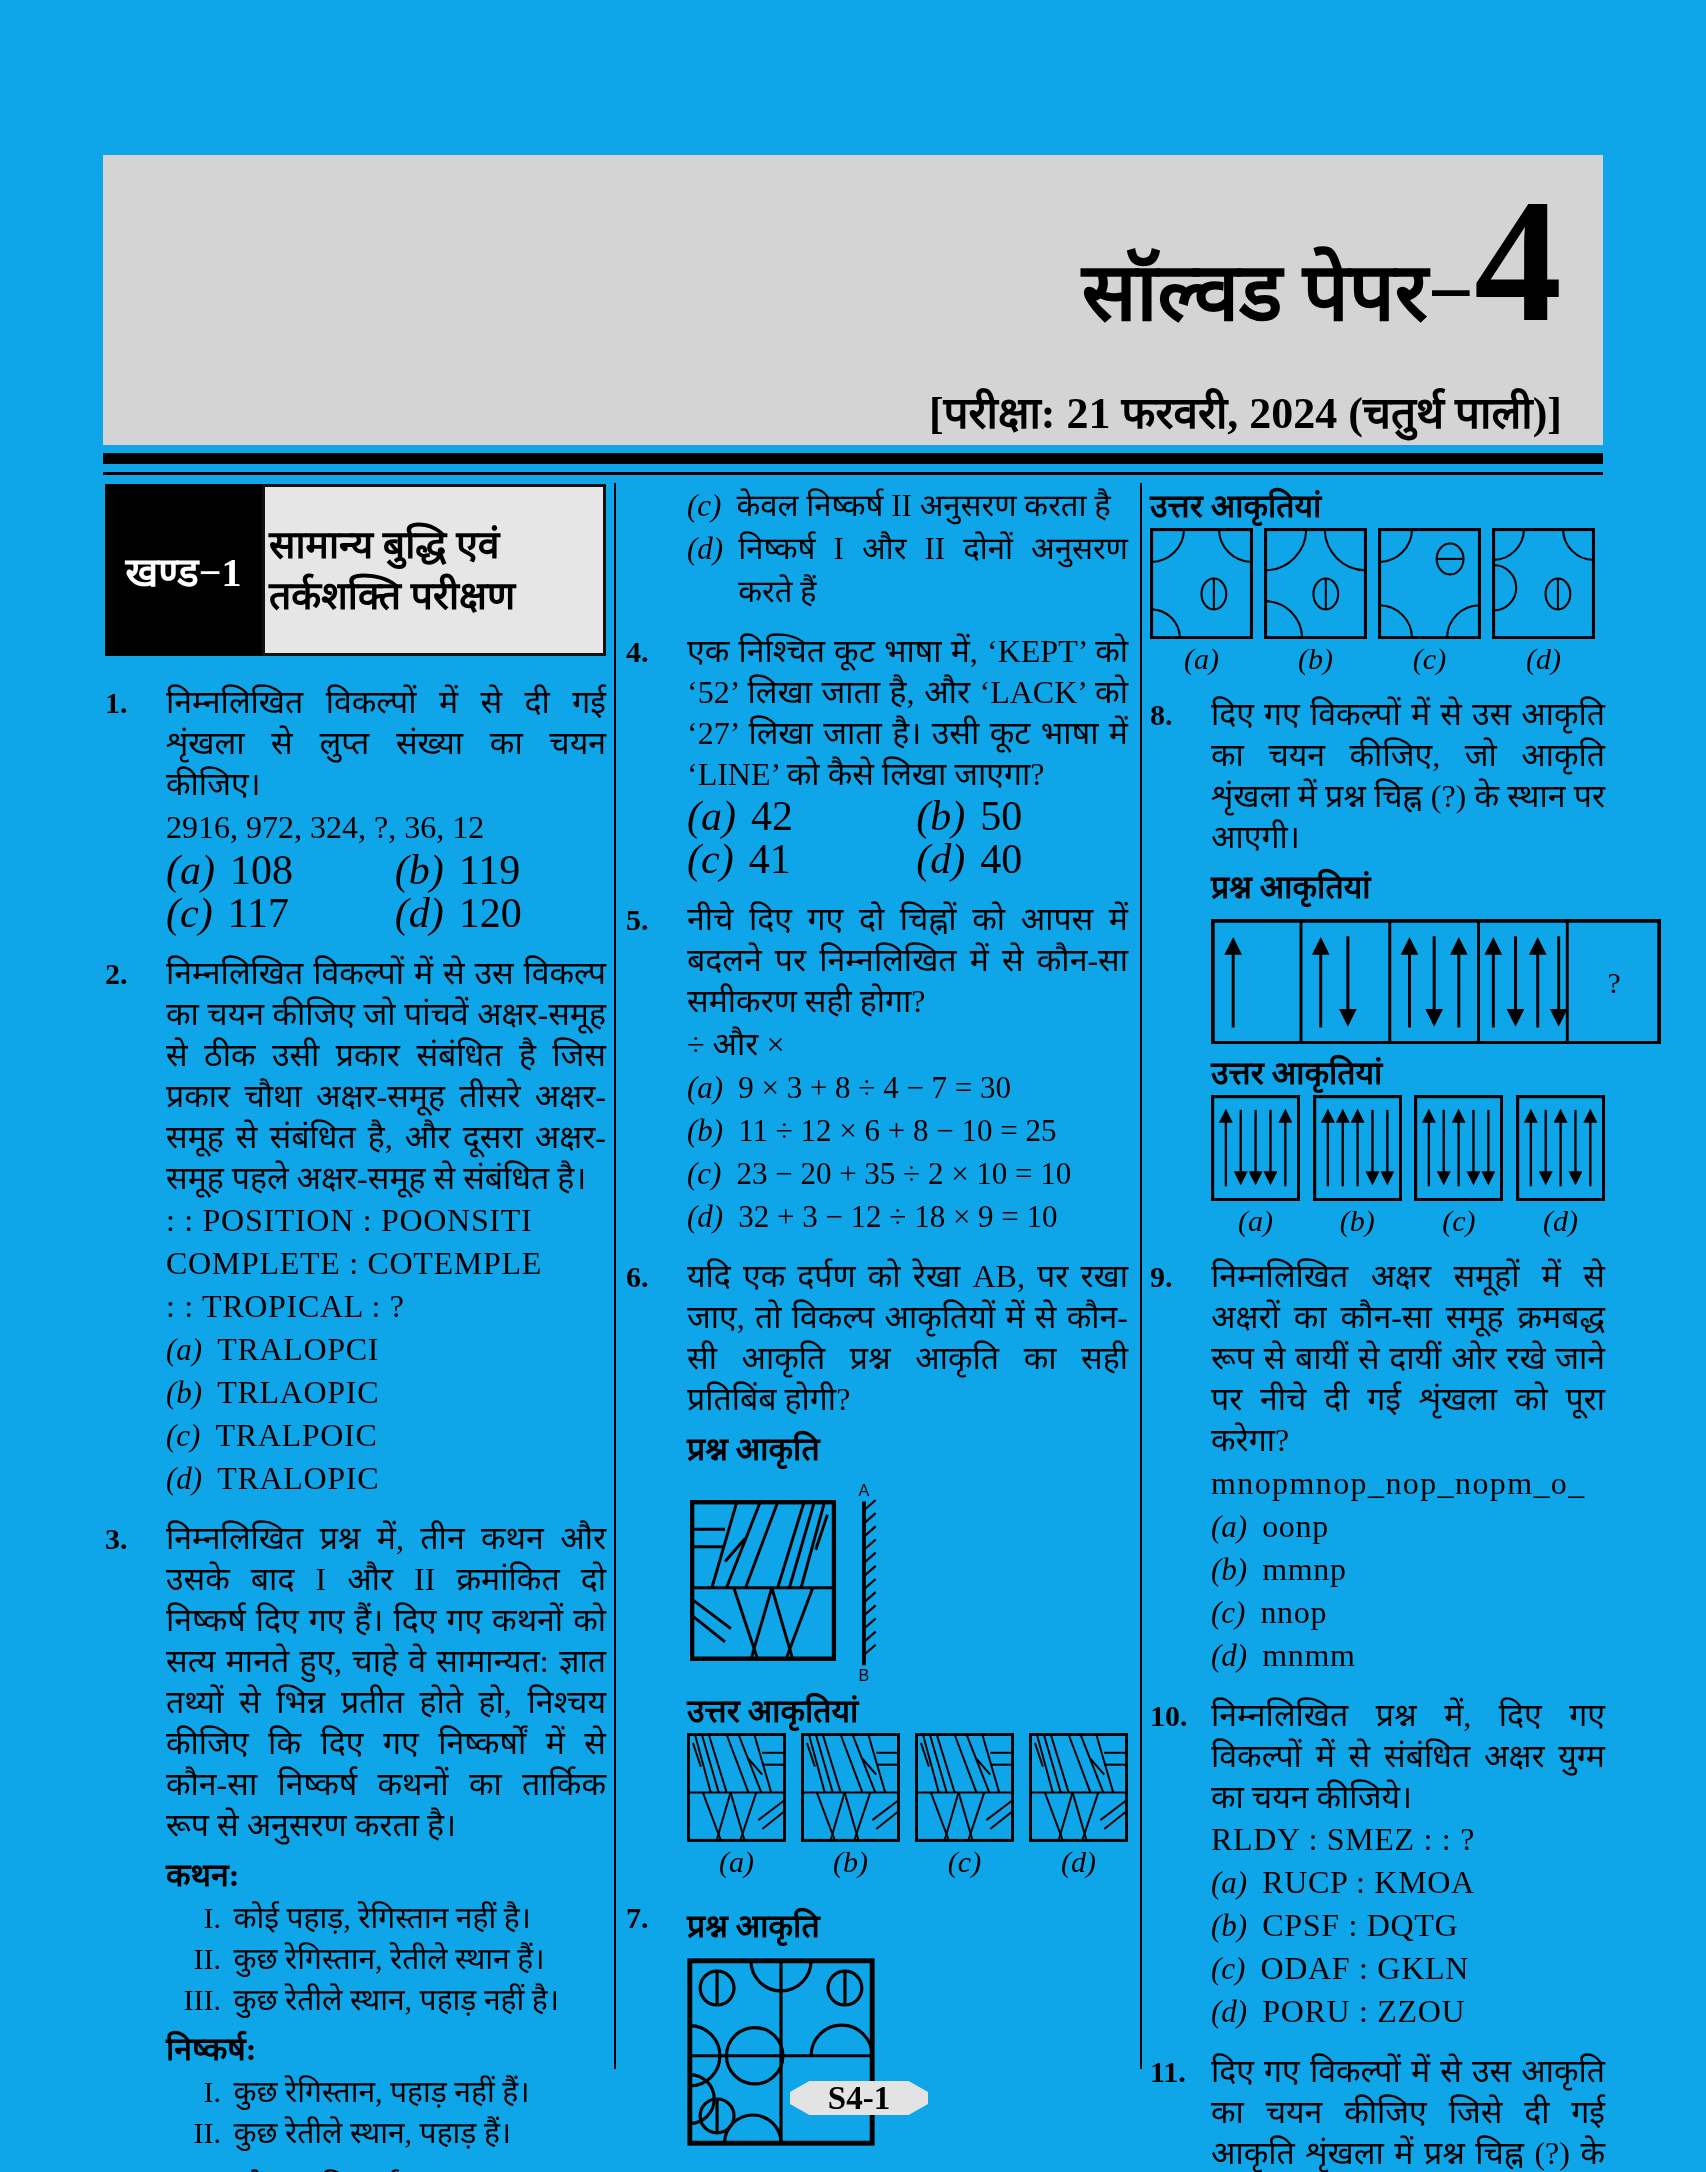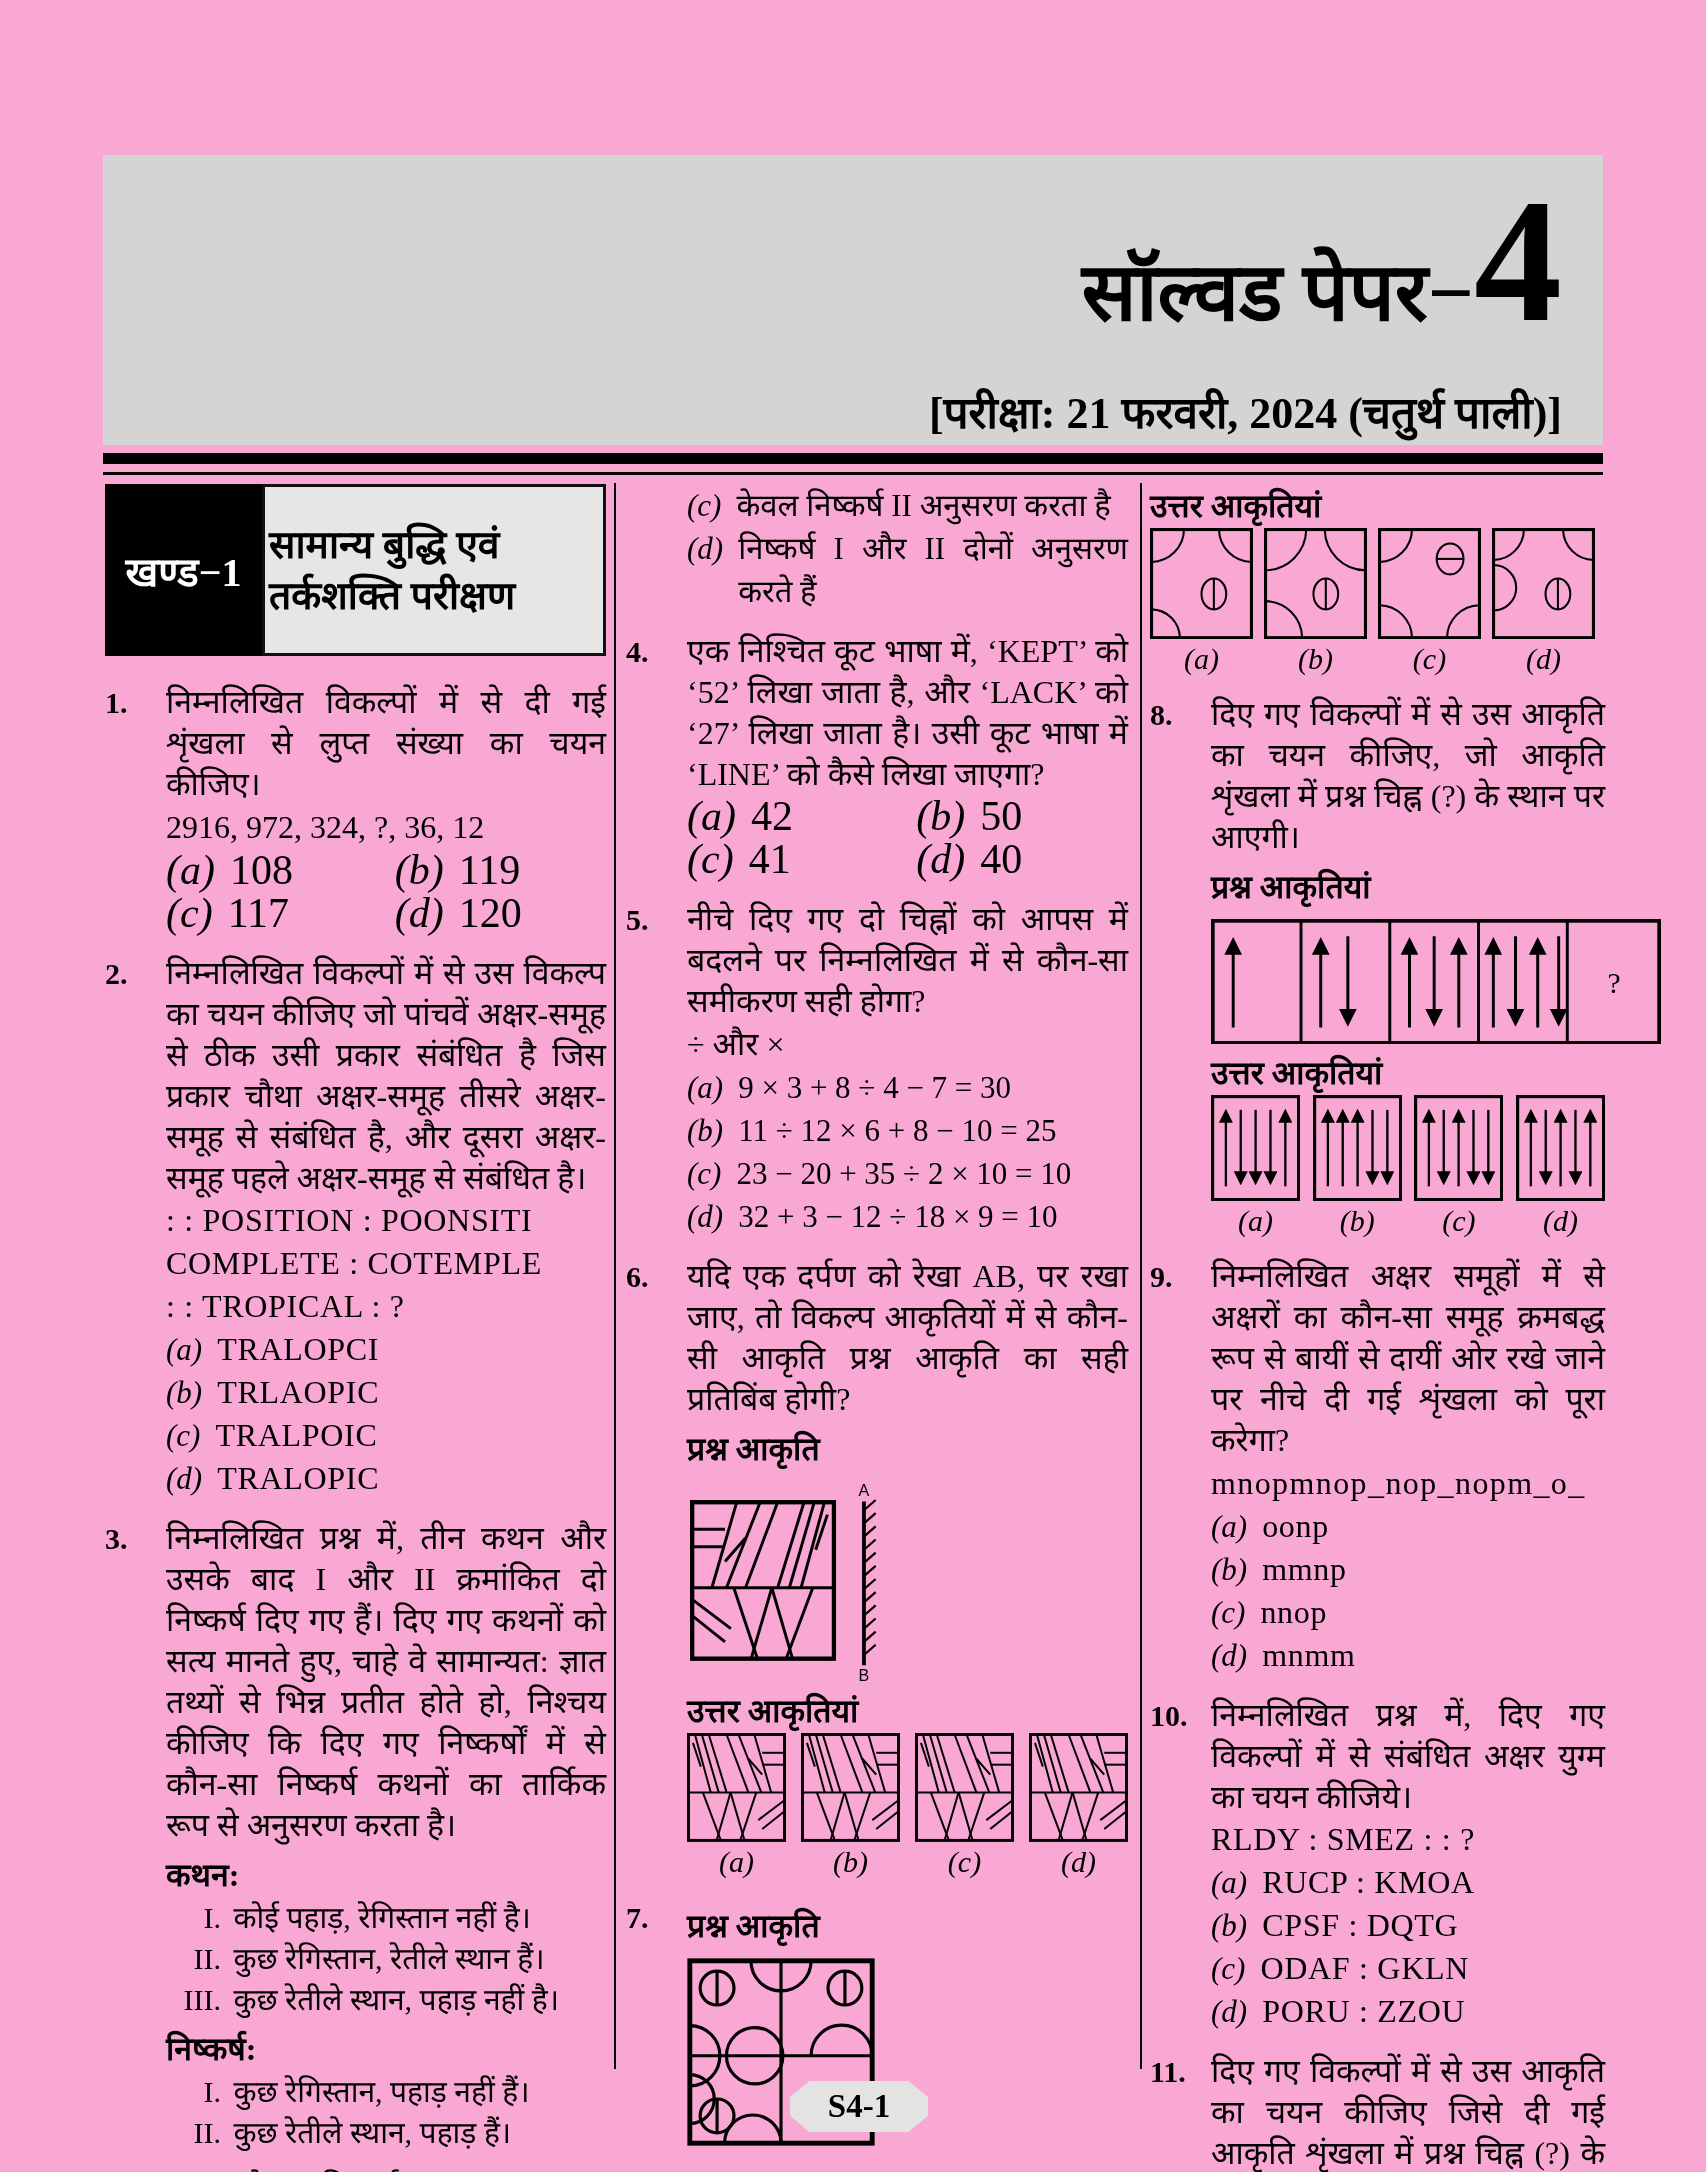--- a/index.html
+++ b/index.html
@@ -1,16 +1,16 @@
 <!DOCTYPE html>
 <html style="font-size:11px"><head>
 <meta charset="utf-8">
 <style>
   html,body{margin:0;padding:0;background:#ffffff;}
-  .page{position:relative;width:1707px;height:2172px;background:#f9a8d4;overflow:hidden;
+  .page{position:relative;width:1707px;height:2172px;background:#0ea5e9;overflow:hidden;
         font-family:"Liberation Serif","DejaVu Serif",serif;color:#000;}
   
   .header-box{position:absolute;left:103px;top:155px;width:1500px;height:290px;
               background:#d4d4d4;text-align:right;padding-right:41px;box-sizing:border-box;}
   .h-title{margin-top:5.5px;font-weight:bold;font-size:81px;line-height:200px;white-space:nowrap;}
   .h-num{font-size:176px;font-weight:bold;vertical-align:baseline;}
   .h-sub{font-weight:bold;font-size:44px;line-height:48px;margin-top:-2.8px;}
   .rule-thick{position:absolute;left:103px;width:1500px;top:453px;height:11px;background:#000;}
   .rule-thin{position:absolute;left:103px;width:1500px;top:472px;height:3.4px;background:#000;}
   
@@ -41,21 +41,21 @@
   .rn{width:55px;flex:none;text-align:right;margin-right:12.4px;}
   .rt{flex:1;}
   .flabel{font-weight:bold;font-size:32px;line-height:44px;margin-top:6.9px;}
   .figwrap{margin:9.7px 0 4.1px 0;}
   .figrow{display:flex;align-items:flex-start;}
   .letrow{display:flex;font-style:italic;font-size:30px;margin-top:2.8px;}
   .letcell{text-align:center;}
   svg{display:block;}
   .sstroke{stroke:#000;fill:none;}
   
-  .footer-badge{position:absolute;left:790px;top:2081px;width:138px;height:51px;background:#e3e3e3;
+  .footer-badge{position:absolute;left:790px;top:2081px;width:138px;height:34px;background:#e3e3e3;
     clip-path:polygon(14% 0,86% 0,100% 32%,100% 68%,86% 100%,14% 100%,0 68%,0 32%);
     display:flex;align-items:center;justify-content:center;font-weight:bold;font-size:33px;}
   .abc{font-family:"Liberation Sans","DejaVu Sans",sans-serif;}
 </style>
 </head>
 <body>
 
 <div class="page">
 
   <svg width="0" height="0" style="position:absolute">

